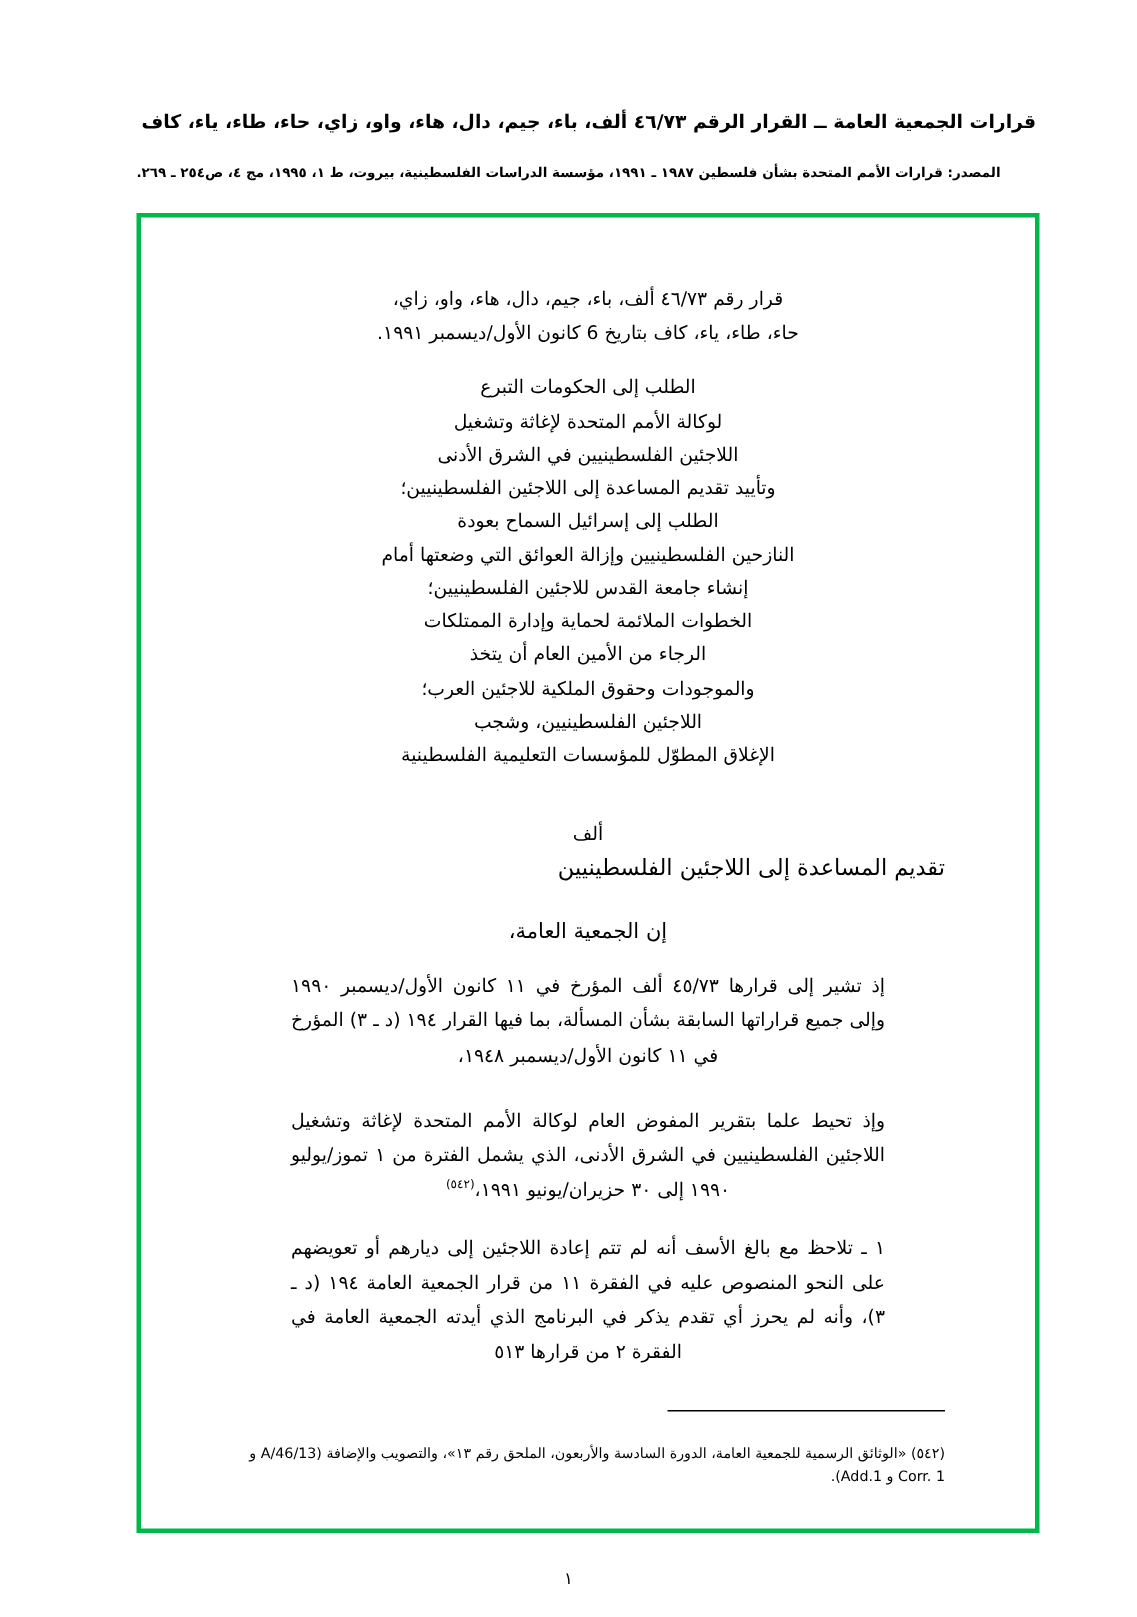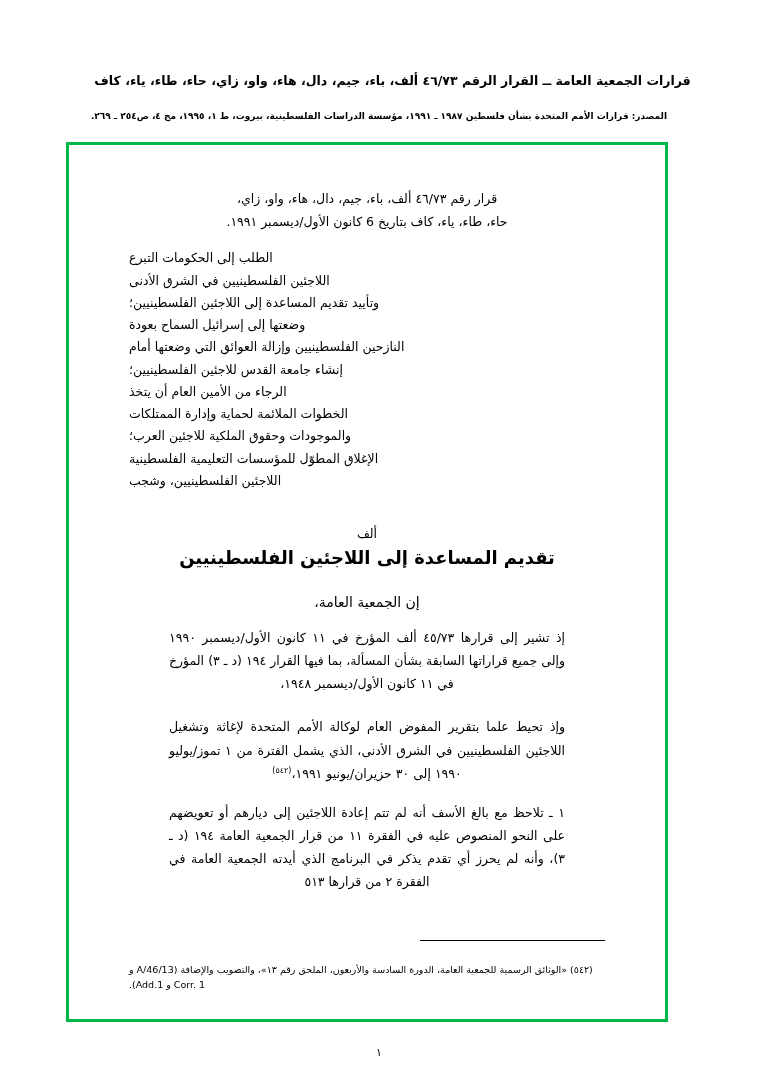--- a/index.html
+++ b/index.html
@@ -36,21 +36,21 @@
   .doc-source {
     font-size: 9px;
     font-weight: bold;
     margin-top: 20px;
     direction: rtl;
     letter-spacing: 0px;
   }
   .frame {
     position: absolute;
     top: 142px;
-    left: 66px;
+    left: 91px;
     width: 602px;
     height: 880px;
     border: 3px solid #00B74A;
     box-sizing: border-box;
     background: #ffffff;
   }
   .frame-inner {
     padding: 30px 60px 0 60px;
     direction: rtl;
     height: 100%;
@@ -60,36 +60,35 @@
   .res-head {
     font-size: 12.5px;
     line-height: 1.85;
     text-align: center;
     margin-top: 12px;
     margin-bottom: 14px;
   }
   .toc {
     font-size: 12.5px;
     line-height: 1.78;
-    text-align: left;
+    text-align: center;
   }
   .toc div {
     white-space: nowrap;
   }
   .section-letter {
     font-size: 12.5px;
     text-align: center;
     margin-top: 34px;
     margin-bottom: 6px;
   }
   .section-title {
-    font-size: 18px;
-    text-align: center;
+    font-size: 15px;
+    text-align: right;
     margin-bottom: 26px;
-    font-weight: bold;
   }
   .lead {
     font-size: 14px;
     text-align: center;
     margin-bottom: 16px;
   }
   .para {
     font-size: 12.5px;
     line-height: 1.85;
     text-align: justify;
@@ -112,21 +111,21 @@
     height: 1px;
     background: #000;
   }
   .footnote {
     position: absolute;
     bottom: 26px;
     right: 60px;
     left: 60px;
     font-size: 9.5px;
     line-height: 1.65;
-    text-align: left;
+    text-align: right;
     direction: rtl;
   }
   .page-number {
     position: absolute;
     top: 1046px;
     left: 0;
     width: 758px;
     text-align: center;
     font-size: 11px;
   }
@@ -144,30 +143,31 @@
   <div class="frame">
     <div class="frame-inner">
 
       <div class="res-head">
         <div>قرار رقم ٤٦/٧٣ ألف، باء، جيم، دال، هاء، واو، زاي،</div>
         <div>حاء، طاء، ياء، كاف بتاريخ 6 كانون الأول/ديسمبر ١٩٩١.</div>
       </div>
 
       <div class="toc">
         <div>الطلب إلى الحكومات التبرع</div>
+        <div>لوكالة الأمم المتحدة لإغاثة وتشغيل</div>
         <div>اللاجئين الفلسطينيين في الشرق الأدنى</div>
         <div>وتأييد تقديم المساعدة إلى اللاجئين الفلسطينيين؛</div>
-        <div>وضعتها إلى إسرائيل السماح بعودة</div>
+        <div>الطلب إلى إسرائيل السماح بعودة</div>
         <div>النازحين الفلسطينيين وإزالة العوائق التي وضعتها أمام</div>
         <div>إنشاء جامعة القدس للاجئين الفلسطينيين؛</div>
+        <div>الخطوات الملائمة لحماية وإدارة الممتلكات</div>
         <div>الرجاء من الأمين العام أن يتخذ</div>
-        <div>الخطوات الملائمة لحماية وإدارة الممتلكات</div>
         <div>والموجودات وحقوق الملكية للاجئين العرب؛</div>
+        <div>اللاجئين الفلسطينيين، وشجب</div>
         <div>الإغلاق المطوّل للمؤسسات التعليمية الفلسطينية</div>
-        <div>اللاجئين الفلسطينيين، وشجب</div>
       </div>
 
       <div class="section-letter">ألف</div>
       <div class="section-title">تقديم المساعدة إلى اللاجئين الفلسطينيين</div>
       <div class="lead">إن الجمعية العامة،</div>
 
       <div class="para first">إذ تشير إلى قرارها ٤٥/٧٣ ألف المؤرخ في ١١ كانون الأول/ديسمبر ١٩٩٠ وإلى جميع قراراتها السابقة بشأن المسألة، بما فيها القرار ١٩٤ (د ـ ٣) المؤرخ في ١١ كانون الأول/ديسمبر ١٩٤٨،</div>
 
       <div class="para">
         <span>وإذ تحيط علما بتقرير المفوض العام لوكالة الأمم المتحدة لإغاثة وتشغيل اللاجئين الفلسطينيين في الشرق الأدنى، الذي يشمل الفترة من ١ تموز/يوليو ١٩٩٠ إلى ٣٠ حزيران/يونيو ١٩٩١،</span><span class="sup">(٥٤٢)</span>

